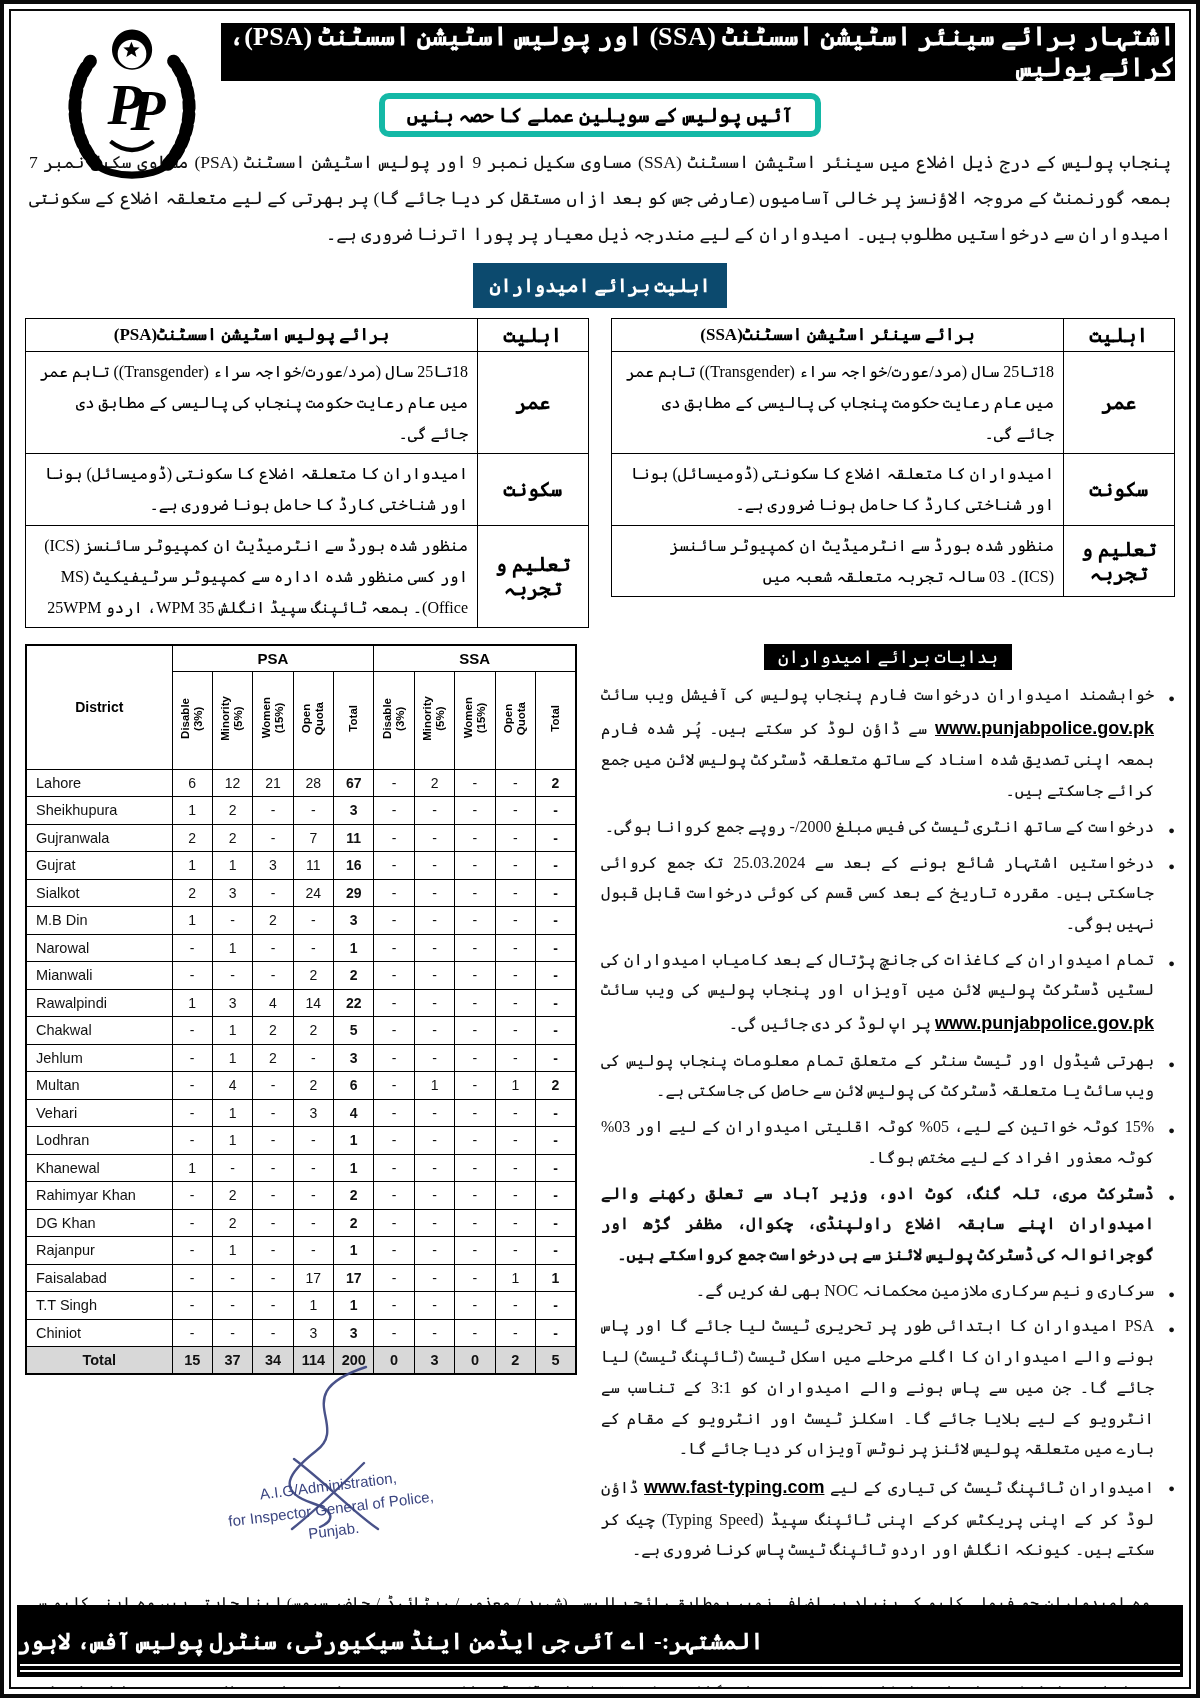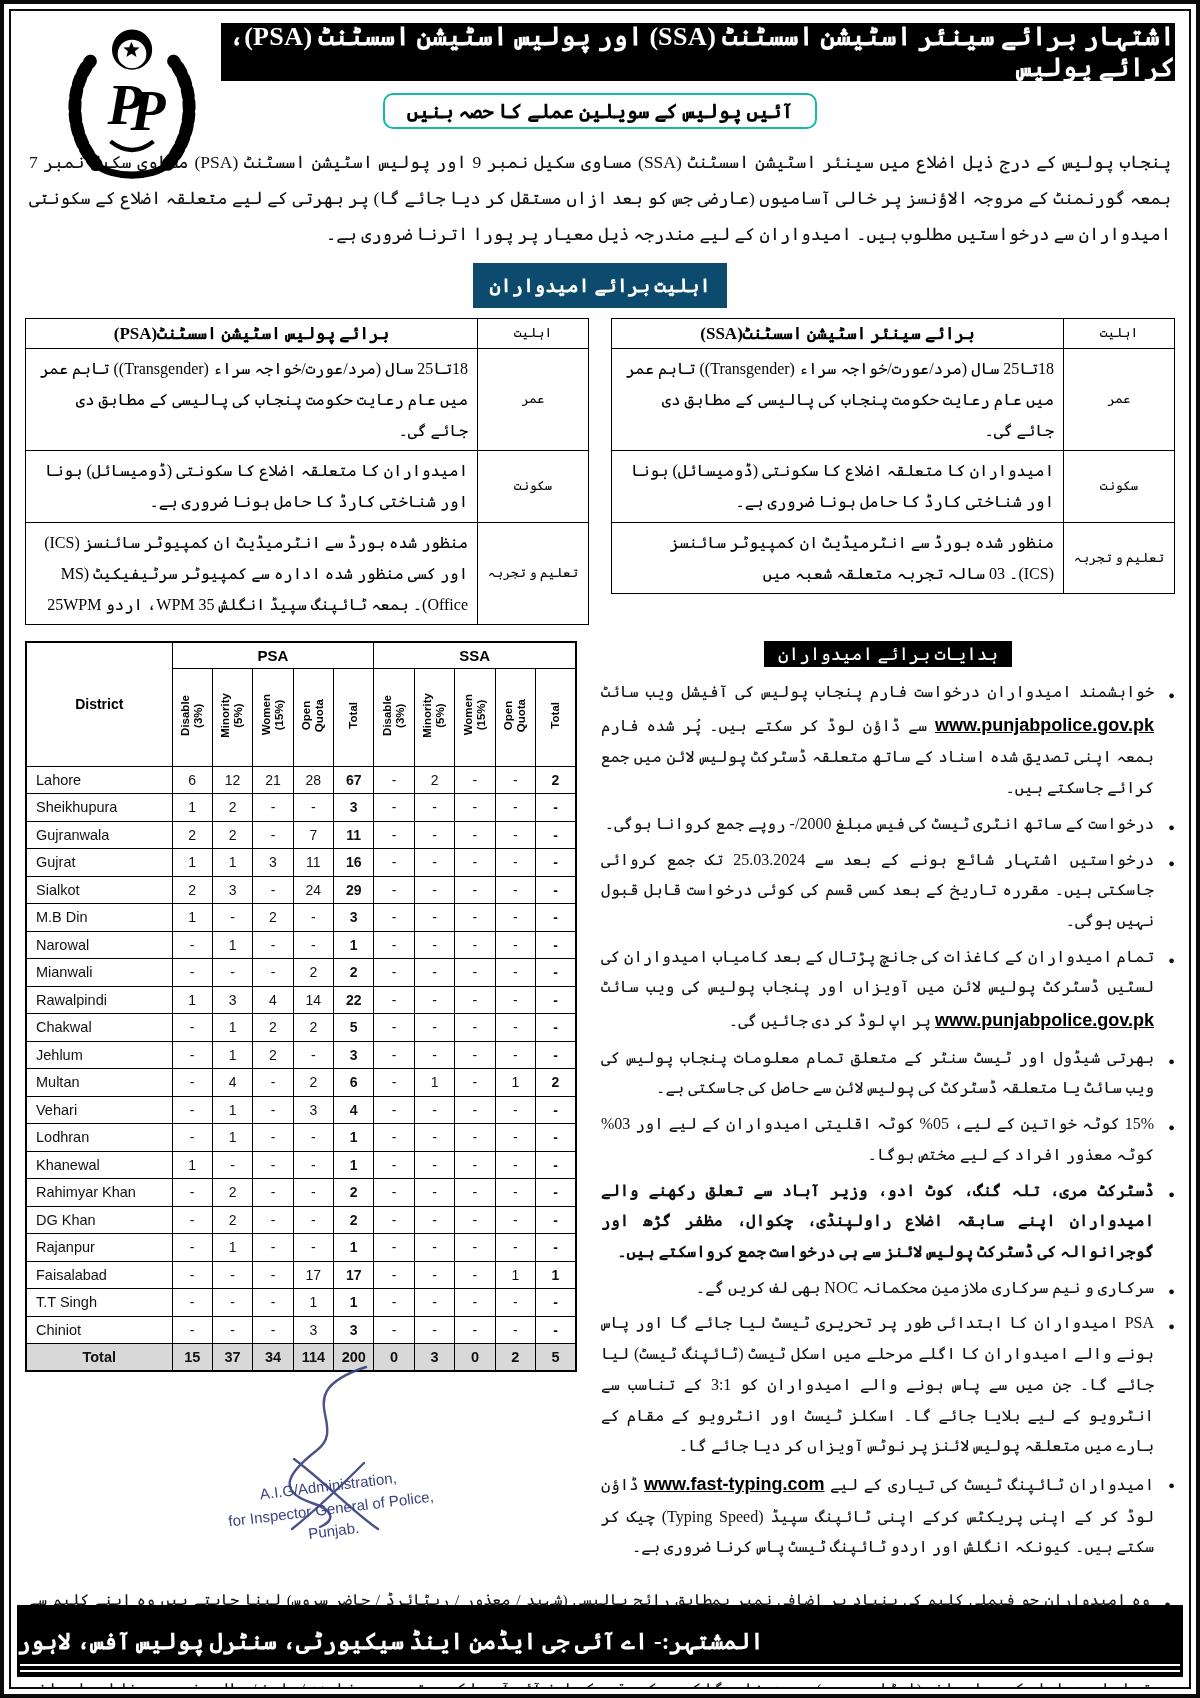--- a/index.html
+++ b/index.html
@@ -10,34 +10,34 @@
          padding:12px 14px 0 14px;overflow:hidden;}
 
   .ur{direction:rtl;font-family:"Liberation Serif",serif;}
 
   
   .hdr{position:relative;min-height:120px;}
   .crest{position:absolute;left:28px;top:-2px;width:158px;height:172px;}
   .title-banner{background:#000;color:#fff;margin-left:196px;height:58px;
     display:flex;align-items:center;justify-content:center;
     font-size:26px;font-weight:bold;letter-spacing:.5px;}
-  .sub-banner{margin:12px auto 4px auto;width:fit-content;border:2px solid #14b8a6;border-radius:10px;
+  .sub-banner{margin:12px auto 4px auto;width:fit-content;border:6px solid #14b8a6;border-radius:10px;
     padding:4px 22px;font-size:20px;font-weight:bold;background:#fff;position:relative;z-index:2;}
 
   .intro{font-size:17.5px;line-height:2.05;text-align:justify;margin:2px 4px 10px 4px;color:#111;}
 
   .elig-banner{background:#0c4a6e;color:#fff;width:fit-content;margin:0 auto 10px auto;
     padding:11px 16px;font-size:19px;font-weight:bold;}
 
   
   .elig-row{display:flex;gap:22px;align-items:flex-start;}
   .elig-col{flex:1 1 0;}
   .elig-table{width:100%;border-collapse:collapse;direction:rtl;background:#fff;}
   .elig-table th,.elig-table td{border:1.6px solid #000;padding:4px 9px;vertical-align:middle;}
-  .elig-table .lbl{width:92px;font-size:13px;font-weight:normal;text-align:center;font-family:"Liberation Serif",serif;}
+  .elig-table .lbl{width:92px;font-size:20px;font-weight:bold;text-align:center;font-family:"Liberation Serif",serif;}
   .elig-table .ttl{text-align:center;font-size:17px;font-weight:bold;font-family:"Liberation Serif",serif;}
   .elig-table .val{font-size:16px;line-height:1.95;text-align:right;font-family:"Liberation Serif",serif;}
 
   
   .main-row{display:flex;gap:24px;margin-top:16px;}
   .table-wrap{flex:0 0 552px;width:552px;}
   .vt{border-collapse:collapse;table-layout:fixed;width:100%;border:2px solid #000;background:#fff;}
   .vt th,.vt td{border:1px solid #000;box-sizing:border-box;}
   .vt .dist-h{width:146px;font-size:14px;font-weight:bold;}
   .vt .group-th{font-size:15px;font-weight:bold;height:26px;}

